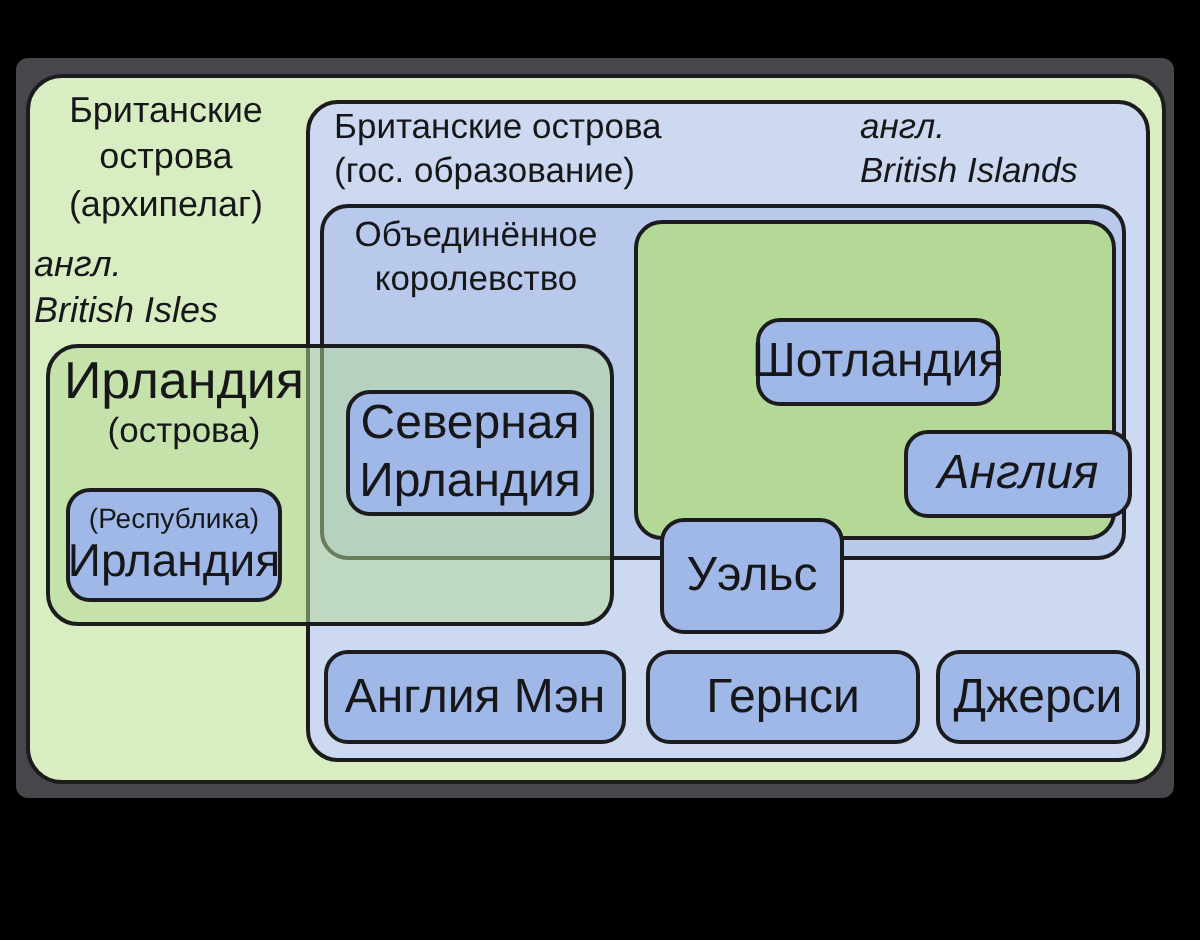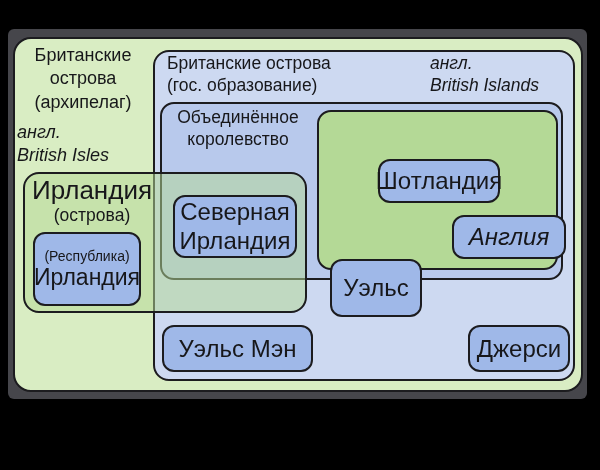--- a/index.html
+++ b/index.html
@@ -63,34 +63,37 @@
     <span>Шотландия</span>
   </div>
   <div class="abs box leafbox fs20" style="left:330px; top:215px; width:92px; height:58px;margin-top:44px;">
     <span>Уэльс</span>
   </div>
   <div class="abs box leafbox fs20" style="left:452px; top:215px; width:114px; height:44px;font-style:italic;">
     <span>Англия</span>
   </div>
 
   <div class="abs box leafbox fs20" style="left:162px; top:325px; width:151px; height:47px;">
-    <span>Уэльс Мэн</span>
+    <span>Англия Мэн</span>
+  </div>
+  <div class="abs box leafbox fs20" style="left:323px; top:325px; width:137px; height:47px;">
+    <span>Гернси</span>
   </div>
   <div class="abs box leafbox fs20" style="left:468px; top:325px; width:102px; height:47px;">
     <span>Джерси</span>
   </div>
 
   <div class="abs box" style="left:23px; top:172px; width:284px; height:141px; border-radius:16px; background:var(--ireland-overlay);"></div>
 
   <div class="abs box leafbox fs20" style="left:173px; top:195px; width:124px; height:63px;">
     <span class="txt" style="line-height:1.2;">Северная
 Ирландия</span>
   </div>
 
-  <div class="abs box leafbox" style="left:33px; top:232px; width:108px; height:74px;">
+  <div class="abs box leafbox" style="left:33px; top:244px; width:108px; height:57px;">
     <span style="font-size:14px; line-height:1.15;">(Республика)</span>
     <span style="font-size:23px; line-height:1.15;">Ирландия</span>
   </div>
 
   <div class="abs txt center fs18" style="left:13px; top:44px; width:140px; line-height:1.3;">Британские
 острова
 (архипелаг)</div>
 
   <div class="abs txt italic fs18" style="left:17px; top:121px; line-height:1.3;">англ.
 British Isles</div>

